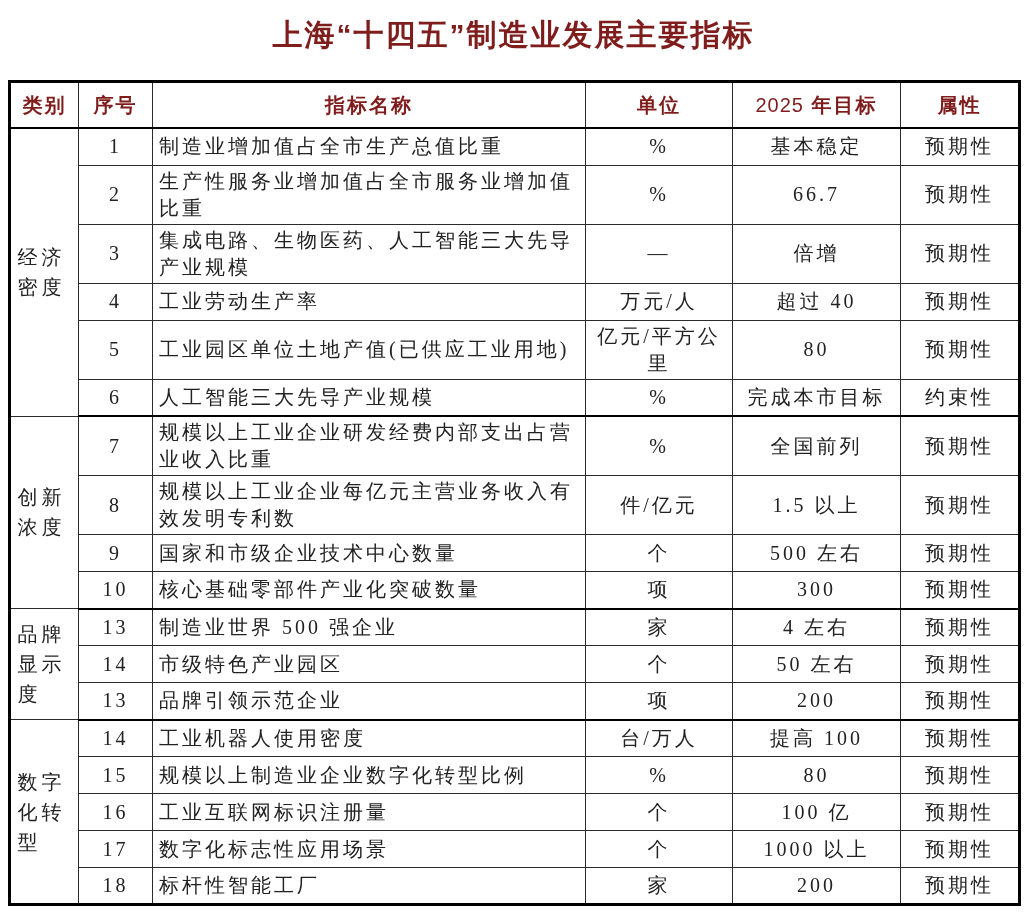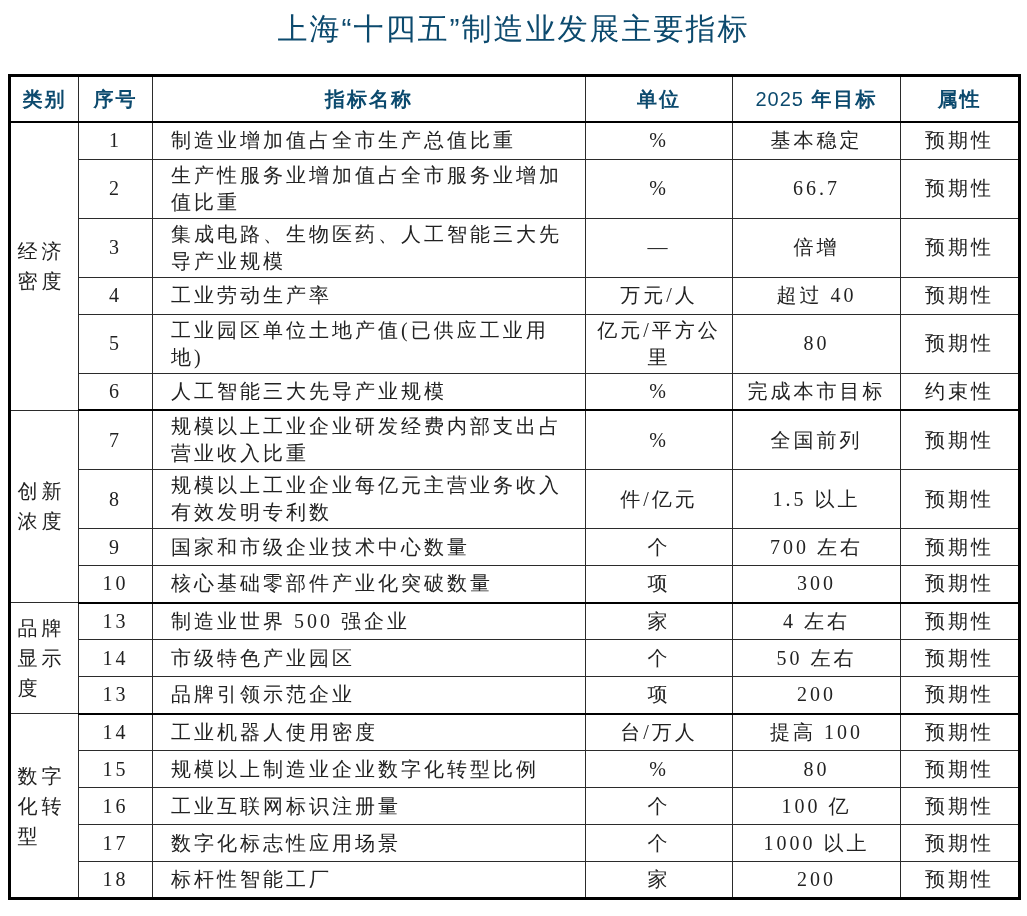--- a/index.html
+++ b/index.html
@@ -12,26 +12,26 @@
   }
   .page {
     width: 1027px;
     height: 916px;
     box-sizing: border-box;
     padding-top: 10px;
     background: #ffffff;
   }
   .title {
     font-family: "Liberation Sans", sans-serif;
-    font-weight: normal;
+    font-weight: bold;
     font-size: 30px;
     letter-spacing: 2px;
     text-align: center;
-    color: #0c4a6e;
-    margin: 0 0 0 0;
+    color: #7f1d1d;
+    margin: 6px 0 0 0;
     line-height: 38px;
   }
   table.indicators {
     border-collapse: collapse;
     table-layout: fixed;
     width: 1011px;
     margin: 26px 0 0 8px;
     border: 3px solid #000000;
   }
   col.c-cat    { width: 69px;  }
@@ -39,21 +39,21 @@
   col.c-name   { width: 433px; }
   col.c-unit   { width: 147px; }
   col.c-target { width: 168px; }
   col.c-attr   { width: 119px; }
 
   thead th {
     font-family: "Liberation Sans", sans-serif;
     font-weight: bold;
     font-size: 20px;
     letter-spacing: 2px;
-    color: #0c4a6e;
+    color: #7f1d1d;
     height: 44px;
     border: 1px solid #2b2b2b;
     border-bottom: 2px solid #000000;
     text-align: center;
     vertical-align: middle;
     padding: 0;
   }
   thead th .year {
     font-family: Liberation Sans, sans-serif;
     font-weight: normal;
@@ -68,21 +68,21 @@
     vertical-align: middle;
     text-align: center;
     padding: 2px 2px;
     color: #222222;
   }
   tbody tr { height: 37px; }
   tbody tr.group-end td { border-bottom: 2px solid #000000; }
 
   td.name {
     text-align: left;
-    padding-left: 18px;
+    padding-left: 6px;
     padding-right: 4px;
   }
   td.cat { padding: 10px 0; }
   .cat-text {
     display: inline-block;
     width: 54px;
     word-break: break-all;
     letter-spacing: 4px;
     line-height: 30px;
     text-align: left;
@@ -169,21 +169,21 @@
           <td class="num">8</td>
           <td class="name">规模以上工业企业每亿元主营业务收入有效发明专利数</td>
           <td class="unit">件/亿元</td>
           <td class="target">1.5 以上</td>
           <td class="attr">预期性</td>
         </tr>
         <tr>
           <td class="num">9</td>
           <td class="name">国家和市级企业技术中心数量</td>
           <td class="unit">个</td>
-          <td class="target">700 左右</td>
+          <td class="target">500 左右</td>
           <td class="attr">预期性</td>
         </tr>
         <tr class="group-end">
           <td class="num">10</td>
           <td class="name">核心基础零部件产业化突破数量</td>
           <td class="unit">项</td>
           <td class="target">300</td>
           <td class="attr">预期性</td>
         </tr>
         <tr>

